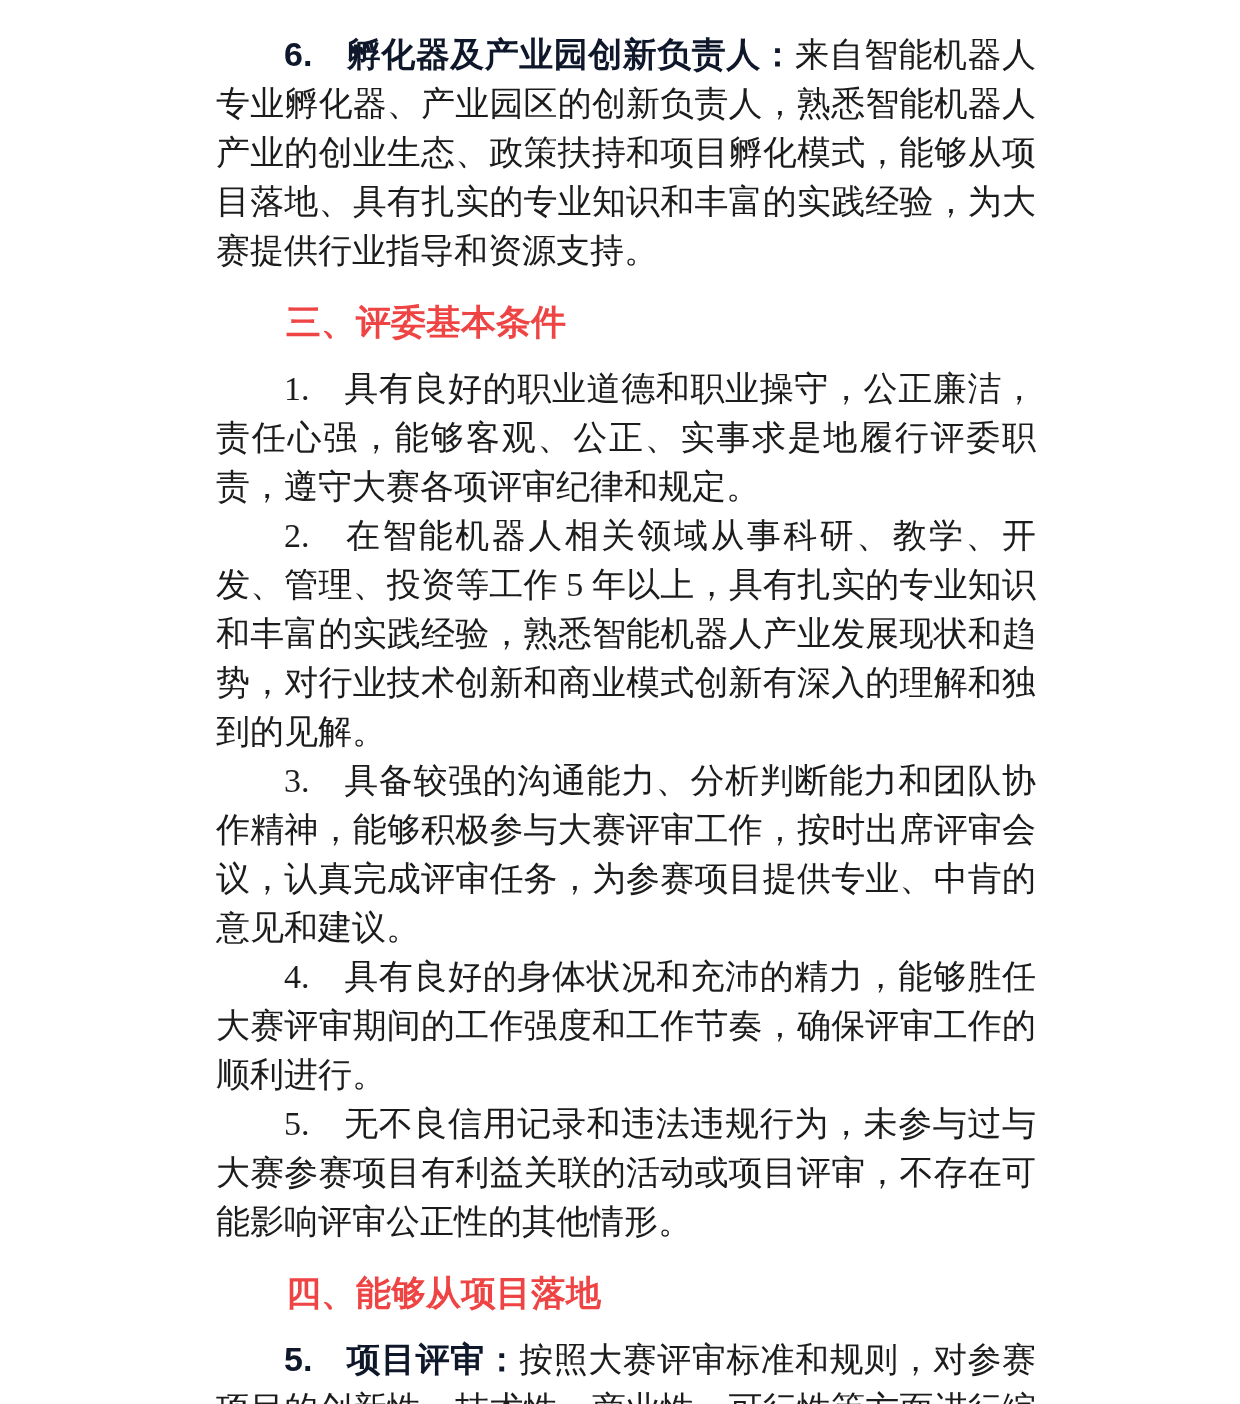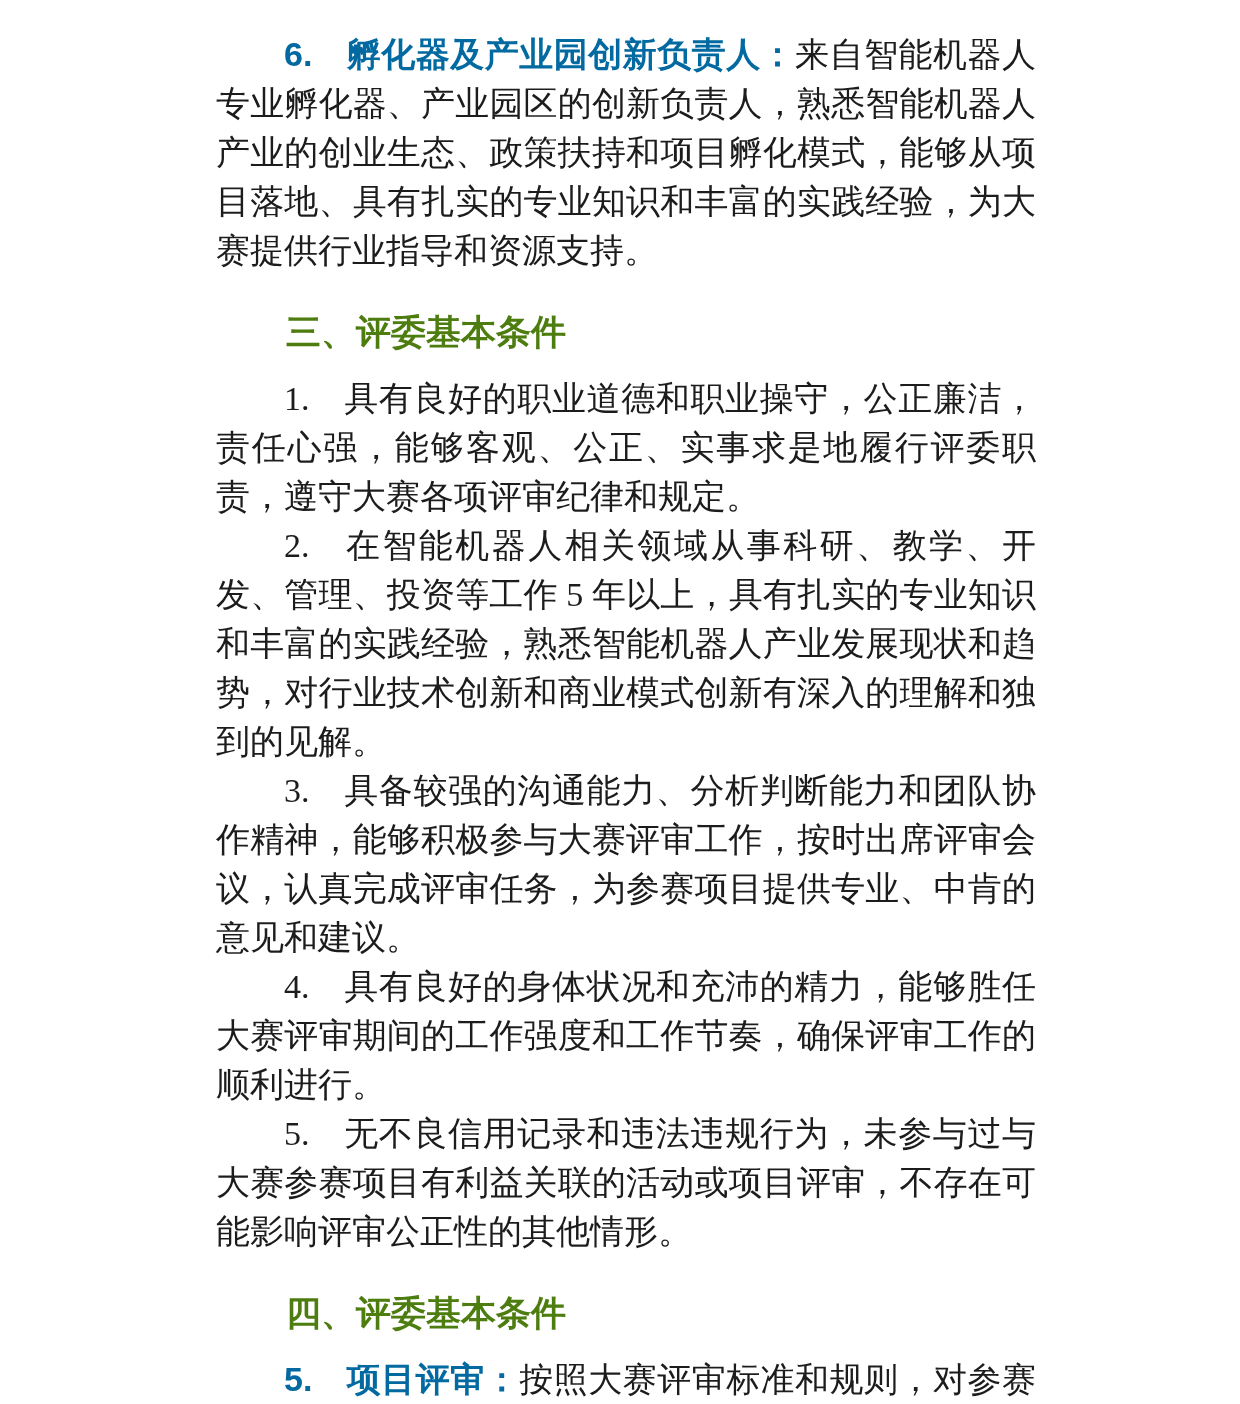--- a/index.html
+++ b/index.html
@@ -24,30 +24,30 @@
     text-align: justify;
     text-justify: inter-ideograph;
   }
   .para {
     margin: 0;
     text-indent: 2em;
   }
   .para .lead {
     font-family: "Liberation Sans", sans-serif;
     font-weight: 700;
-    color: #0369a1;
+    color: #0f172a;
   }
   .heading {
-    margin: 32px 0 18px 0;
+    margin: 22px 0 18px 0;
     text-indent: 2em;
     font-family: "Liberation Sans", sans-serif;
     font-weight: 700;
     font-size: 35px;
     line-height: 49px;
-    color: #4d7c0f;
+    color: #ef4444;
     text-align: left;
   }
 </style>
 </head>
 <body style="background: rgb(255, 255, 255);">
 
 <div class="page" style="color: rgb(28, 28, 28);">
 
   <p class="para"><b class="lead">6. 孵化器及产业园创新负责人：</b><span>来自智能机器人专业孵化器、产业园区的创新负责人，熟悉智能机器人产业的创业生态、政策扶持和项目孵化模式，能够从项目落地、具有扎实的专业知识和丰富的实践经验，为大赛提供行业指导和资源支持。</span></p>
 
@@ -56,17 +56,17 @@
   <p class="para"><span>1. 具有良好的职业道德和职业操守，公正廉洁，责任心强，能够客观、公正、实事求是地履行评委职责，遵守大赛各项评审纪律和规定。</span></p>
 
   <p class="para"><span>2. 在智能机器人相关领域从事科研、教学、开发、管理、投资等工作 5 年以上，具有扎实的专业知识和丰富的实践经验，熟悉智能机器人产业发展现状和趋势，对行业技术创新和商业模式创新有深入的理解和独到的见解。</span></p>
 
   <p class="para"><span>3. 具备较强的沟通能力、分析判断能力和团队协作精神，能够积极参与大赛评审工作，按时出席评审会议，认真完成评审任务，为参赛项目提供专业、中肯的意见和建议。</span></p>
 
   <p class="para"><span>4. 具有良好的身体状况和充沛的精力，能够胜任大赛评审期间的工作强度和工作节奏，确保评审工作的顺利进行。</span></p>
 
   <p class="para"><span>5. 无不良信用记录和违法违规行为，未参与过与大赛参赛项目有利益关联的活动或项目评审，不存在可能影响评审公正性的其他情形。</span></p>
 
-  <h2 class="heading">四、评委基本条件</h2>
+  <h2 class="heading">四、能够从项目落地</h2>
 
   <p class="para"><b class="lead">5. 项目评审：</b><span>按照大赛评审标准和规则，对参赛项目的创新性、技术性、商业性、可行性等方面进行综合评</span></p>
 
 </div>
 
 </body></html>

